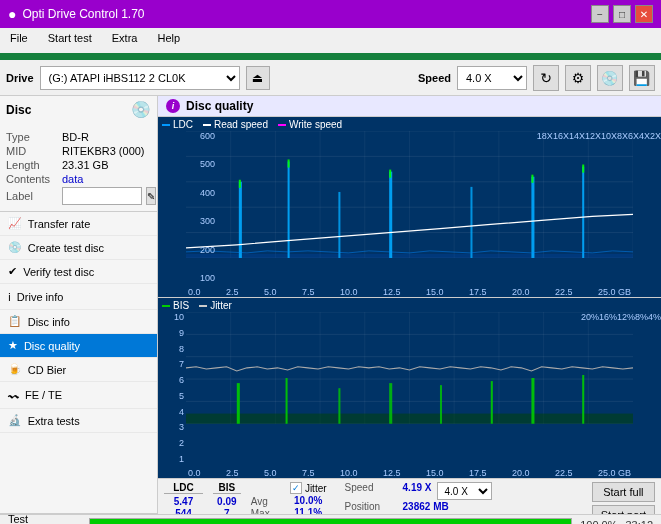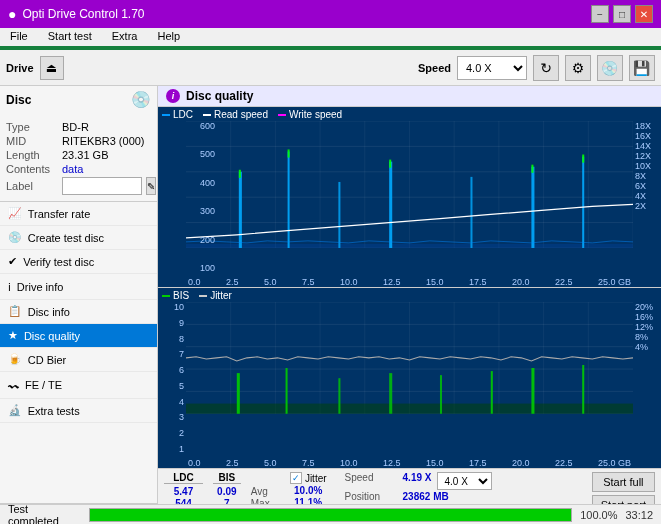--- a/index.html
+++ b/index.html
@@ -20,25 +20,25 @@
     .title-btn {
       width: 18px; height: 18px; background: #ccc; border: 1px solid #888;
       display: flex; align-items: center; justify-content: center; font-size: 10px;
       cursor: pointer; color: #333;
     }
     .title-btn.close { background: #e74c3c; color: white; }
 
     
     .menu-bar {
       background: #f0f0f0;
-      border-bottom: 4px solid #15803d;
-      display: flex;
-      align-items: flex-end;
+      border-bottom: 7px solid #15803d;
+      display: flex;
+      align-items: flex-start;
       padding: 2px 4px;
-      height: 22px;
+      height: 32px;
       gap: 8px;
     }
     .menu-item { padding: 2px 6px; cursor: pointer; font-size: 11px; }
 
     
     .toolbar {
       background: #f0f0f0;
       border-bottom: 1px solid #ccc;
       display: flex;
       align-items: center;
@@ -192,21 +192,21 @@
     .y-axis {
       position: absolute; left: 0; top: 14px; bottom: 14px;
       width: 28px;
       display: flex; flex-direction: column; justify-content: space-between;
       align-items: flex-end; padding-right: 2px;
       font-size: 9px; color: #ccc; z-index: 5;
     }
     .y-axis-right {
       position: absolute; right: 0; top: 14px; bottom: 14px;
       width: 28px;
-      display: flex; flex-direction: column; justify-content: flex-start;
+      display: flex; flex-direction: row; justify-content: flex-end;
       align-items: flex-start; padding-left: 2px;
       font-size: 9px; color: #ccc; z-index: 5;
     }
     .x-axis {
       position: absolute; bottom: 0; left: 28px; right: 28px;
       display: flex; justify-content: space-between;
       font-size: 9px; color: #ccc; z-index: 5;
       padding: 0 2px;
     }
 
@@ -268,20 +268,23 @@
 
 <div class="menu-bar">
   <span class="menu-item">File</span>
   <span class="menu-item">Start test</span>
   <span class="menu-item">Extra</span>
   <span class="menu-item">Help</span>
 </div>
 
 <div class="toolbar">
   <span class="toolbar-label">Drive</span>
+  <select class="drive-select">
+    <option>(G:) ATAPI iHBS112 2 CL0K</option>
+  </select>
   <div class="eject-btn">⏏</div>
   <span class="toolbar-spacer"></span>
   <span class="toolbar-label">Speed</span>
   <select class="speed-select">
     <option>4.0 X</option>
   </select>
   <div class="toolbar-icon-btn">↻</div>
   <div class="toolbar-icon-btn">⚙</div>
   <div class="toolbar-icon-btn">💿</div>
   <div class="toolbar-icon-btn">💾</div>

